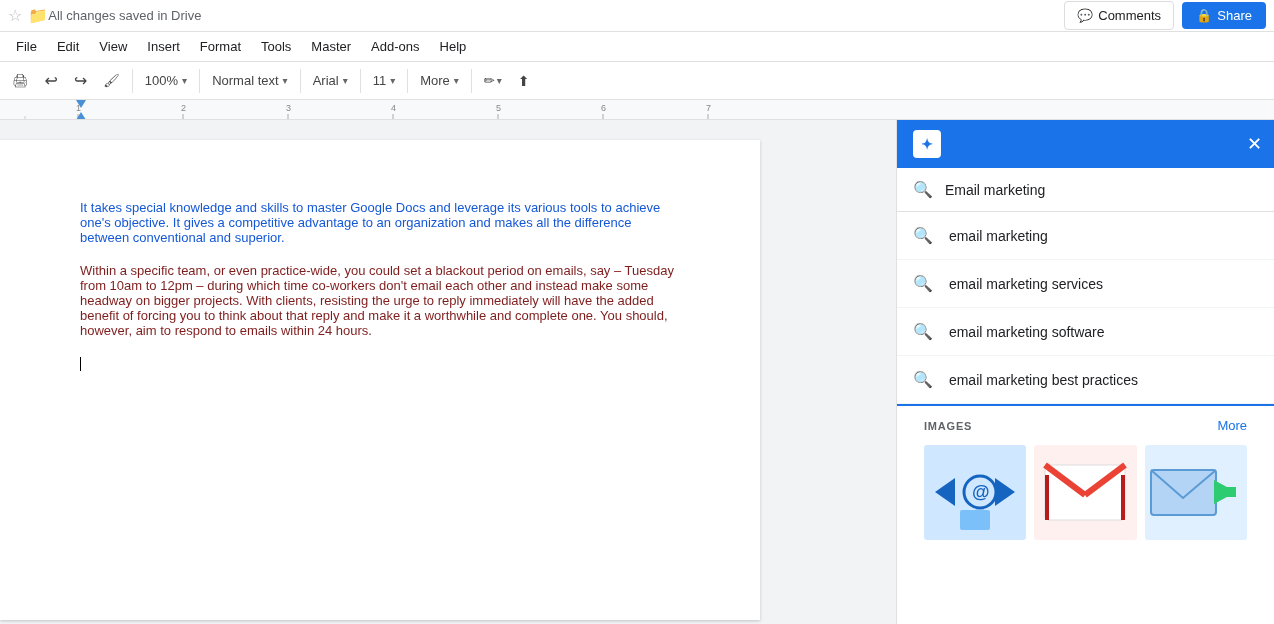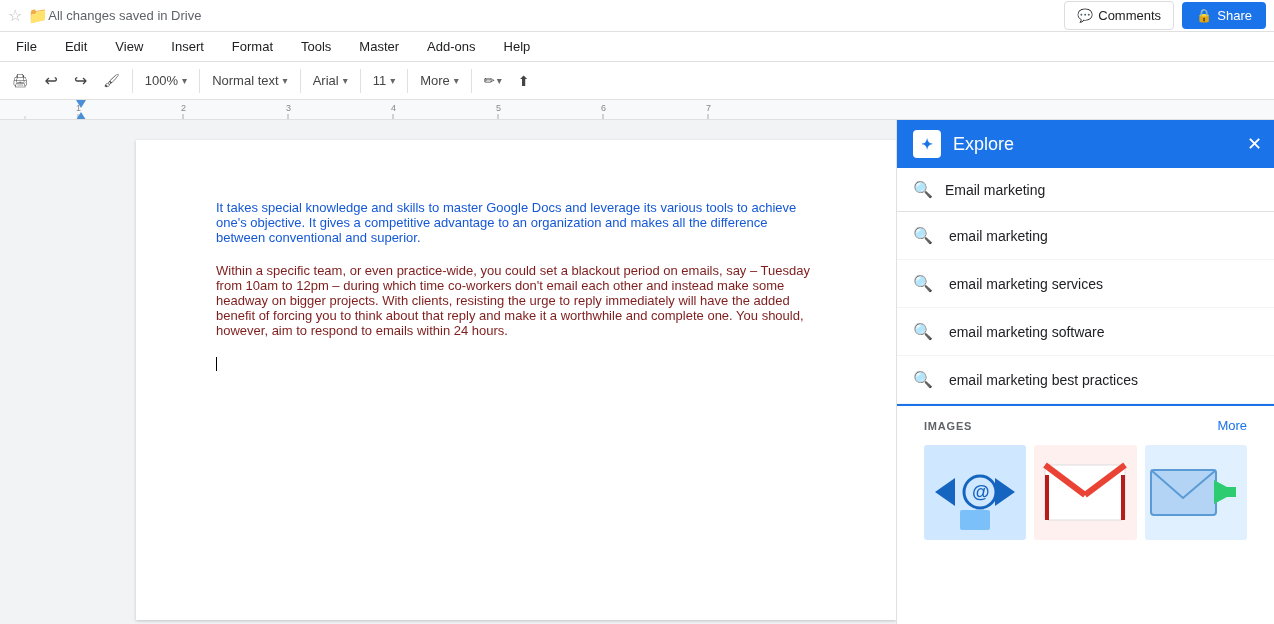--- a/index.html
+++ b/index.html
@@ -68,21 +68,21 @@
     }
 
     
     .menu-bar {
       display: flex;
       align-items: center;
       padding: 0 8px;
       background: #fff;
       height: 30px;
       border-bottom: 1px solid #e0e0e0;
-      gap: 12px;
+      gap: 4px;
     }
     .menu-item {
       padding: 4px 8px;
       font-size: 13px;
       color: #202124;
       cursor: pointer;
       border-radius: 3px;
     }
 
     
@@ -148,21 +148,21 @@
       display: flex;
       height: calc(624px - 32px - 30px - 38px - 20px);
       background: #f1f3f4;
     }
 
     
     .doc-area {
       flex: 1;
       overflow-y: auto;
       display: flex;
-      justify-content: flex-end;
+      justify-content: flex-start;
       padding: 20px 0;
       background: #f1f3f4;
     }
     .doc-page {
       width: 760px;
       min-height: 480px;
       background: #fff;
       padding: 60px 80px;
       box-shadow: 0 1px 3px rgba(0,0,0,0.2);
       position: relative;
@@ -431,21 +431,20 @@
         Within a specific team, or even practice-wide, you could set a blackout period on emails, say – Tuesday from 10am to 12pm – during which time co-workers don't email each other and instead make some headway on bigger projects. With clients, resisting the urge to reply immediately will have the added benefit of forcing you to think about that reply and make it a worthwhile and complete one. You should, however, aim to respond to emails within 24 hours.
       </p>
       <p><span class="cursor"></span></p>
     </div>
   </div>
 
   <div class="explore-panel">
 
     <div class="explore-header">
       <div class="explore-icon">✦</div>
-      <span class="explore-title">Explore</span>
       <span class="explore-close">✕</span>
     </div>
 
     <div class="explore-search">
       <span class="search-icon-sm">🔍</span>
       <input class="explore-input" type="text" value="Email marketing" style="">
     </div>
 
     <ul class="suggestion-list">
       <li class="suggestion-item">

